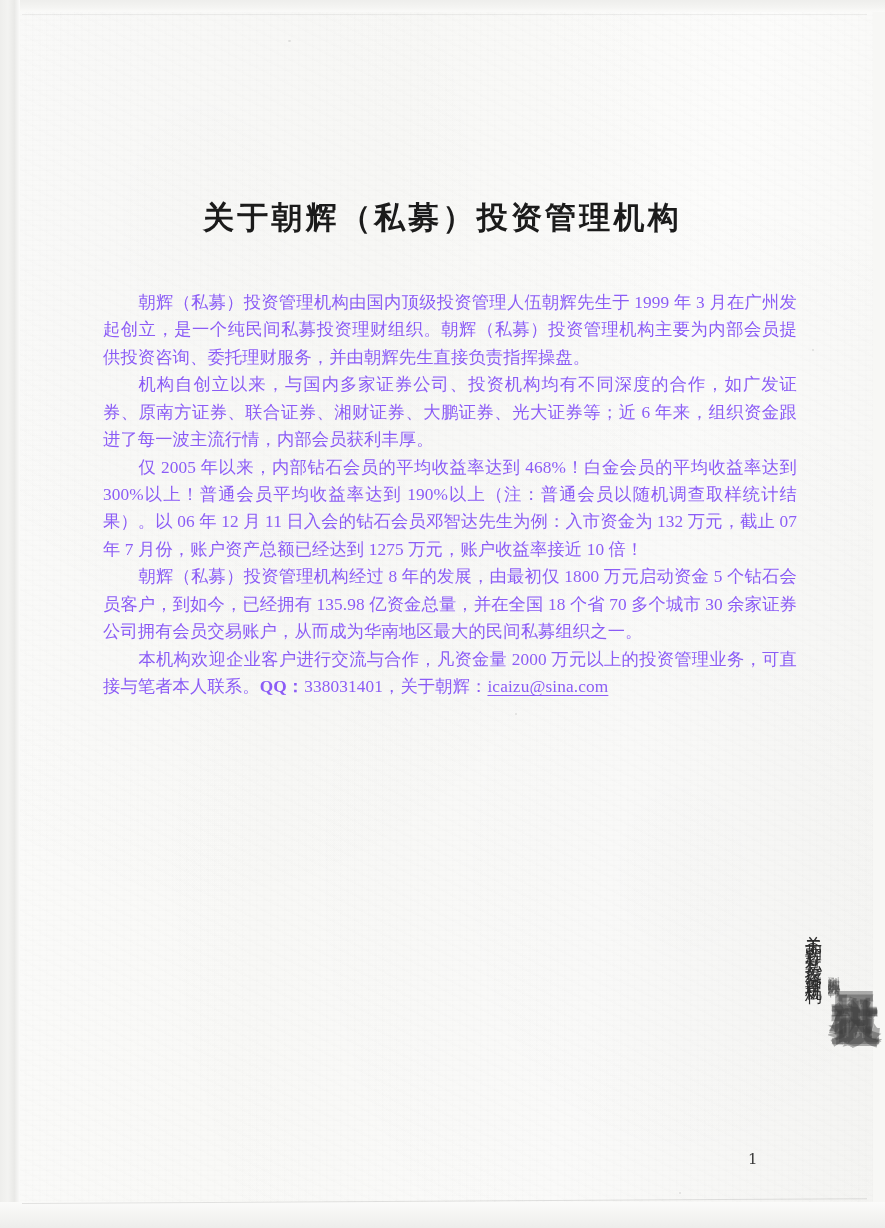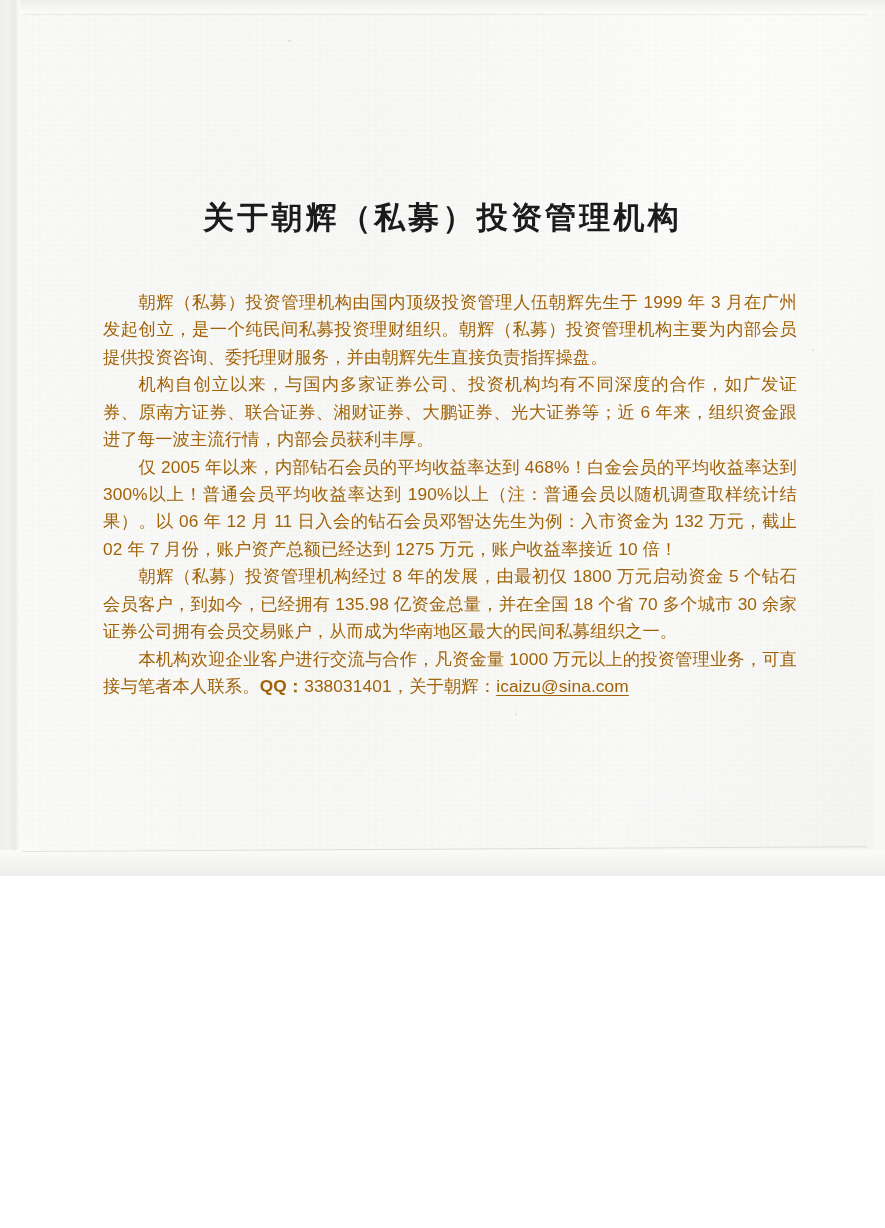--- a/index.html
+++ b/index.html
@@ -7,21 +7,21 @@
     padding: 0;
     background: #ffffff;
   }
   body {
     font-family: "DejaVu Serif", "Liberation Serif", serif;
   }
 
   .page {
     position: relative;
     width: 885px;
-    height: 876px;
+    height: 1228px;
     overflow: hidden;
     background: #f7f7f5;
   }
 
   
   .paper {
     position: absolute;
     left: 18px;
     top: 10px;
     width: 855px;
@@ -91,24 +91,24 @@
   
   .body-text {
     position: absolute;
     left: 103px;
     top: 289px;
     width: 694px;
   }
   .para {
     margin: 0 0 0.5px 0;
     text-indent: 2.05em;
-    font-family: Liberation Sans, sans-serif;
+    font-family: Liberation Serif, serif;
     font-size: 17.3px;
     line-height: 27.3px;
-    color: #a16207;
+    color: #8b5cf6;
     text-align: justify;
     text-justify: inter-character;
     letter-spacing: 0.12px;
   }
   .para .u {
     text-decoration: underline;
     text-underline-offset: 2.5px;
   }
   .para .bold {
     font-weight: 700;
@@ -207,25 +207,25 @@
   <div class="speck" style="left:515px;top:713px;width:2px;height:2px;"></div>
 
   <h1 class="doc-title">关于朝辉（私募）投资管理机构</h1>
 
   <div class="body-text">
 
     <p class="para">朝辉（私募）投资管理机构由国内顶级投资管理人伍朝辉先生于 1999 年 3 月在广州发起创立，是一个纯民间私募投资理财组织。朝辉（私募）投资管理机构主要为内部会员提供投资咨询、委托理财服务，并由朝辉先生直接负责指挥操盘。</p>
 
     <p class="para">机构自创立以来，与国内多家证券公司、投资机构均有不同深度的合作，如广发证券、原南方证券、联合证券、湘财证券、大鹏证券、光大证券等；近 6 年来，组织资金跟进了每一波主流行情，内部会员获利丰厚。</p>
 
-    <p class="para">仅 2005 年以来，内部钻石会员的平均收益率达到 468%！白金会员的平均收益率达到 300%以上！普通会员平均收益率达到 190%以上（注：普通会员以随机调查取样统计结果）。以 06 年 12 月 11 日入会的钻石会员邓智达先生为例：入市资金为 132 万元，截止 02 年 7 月份，账户资产总额已经达到 1275 万元，账户收益率接近 10 倍！</p>
+    <p class="para">仅 2005 年以来，内部钻石会员的平均收益率达到 468%！白金会员的平均收益率达到 300%以上！普通会员平均收益率达到 190%以上（注：普通会员以随机调查取样统计结果）。以 06 年 12 月 11 日入会的钻石会员邓智达先生为例：入市资金为 132 万元，截止 07 年 7 月份，账户资产总额已经达到 1275 万元，账户收益率接近 10 倍！</p>
 
     <p class="para">朝辉（私募）投资管理机构经过 8 年的发展，由最初仅 1800 万元启动资金 5 个钻石会员客户，到如今，已经拥有 135.98 亿资金总量，并在全国 18 个省 70 多个城市 30 余家证券公司拥有会员交易账户，从而成为华南地区最大的民间私募组织之一。</p>
 
-    <p class="para"><span>本机构欢迎企业客户进行交流与合作，凡资金量 1000 万元以上的投资管理业务，可直接与笔者本人联系。</span><span class="bold">QQ：</span><span>338031401</span><span>，</span><span>关于朝辉：</span><span class="u">icaizu@sina.com</span></p>
+    <p class="para"><span>本机构欢迎企业客户进行交流与合作，凡资金量 2000 万元以上的投资管理业务，可直接与笔者本人联系。</span><span class="bold">QQ：</span><span>338031401</span><span>，</span><span>关于朝辉：</span><span class="u">icaizu@sina.com</span></p>
 
   </div>
 
   <div class="running-head">关于朝辉（私募）投资管理机构</div>
 
   <div class="watermark">
     <div class="wm-small">大型私募机构职业操盘内训教材</div>
     <div class="wm-big">道破盘口天机</div>
   </div>
 

